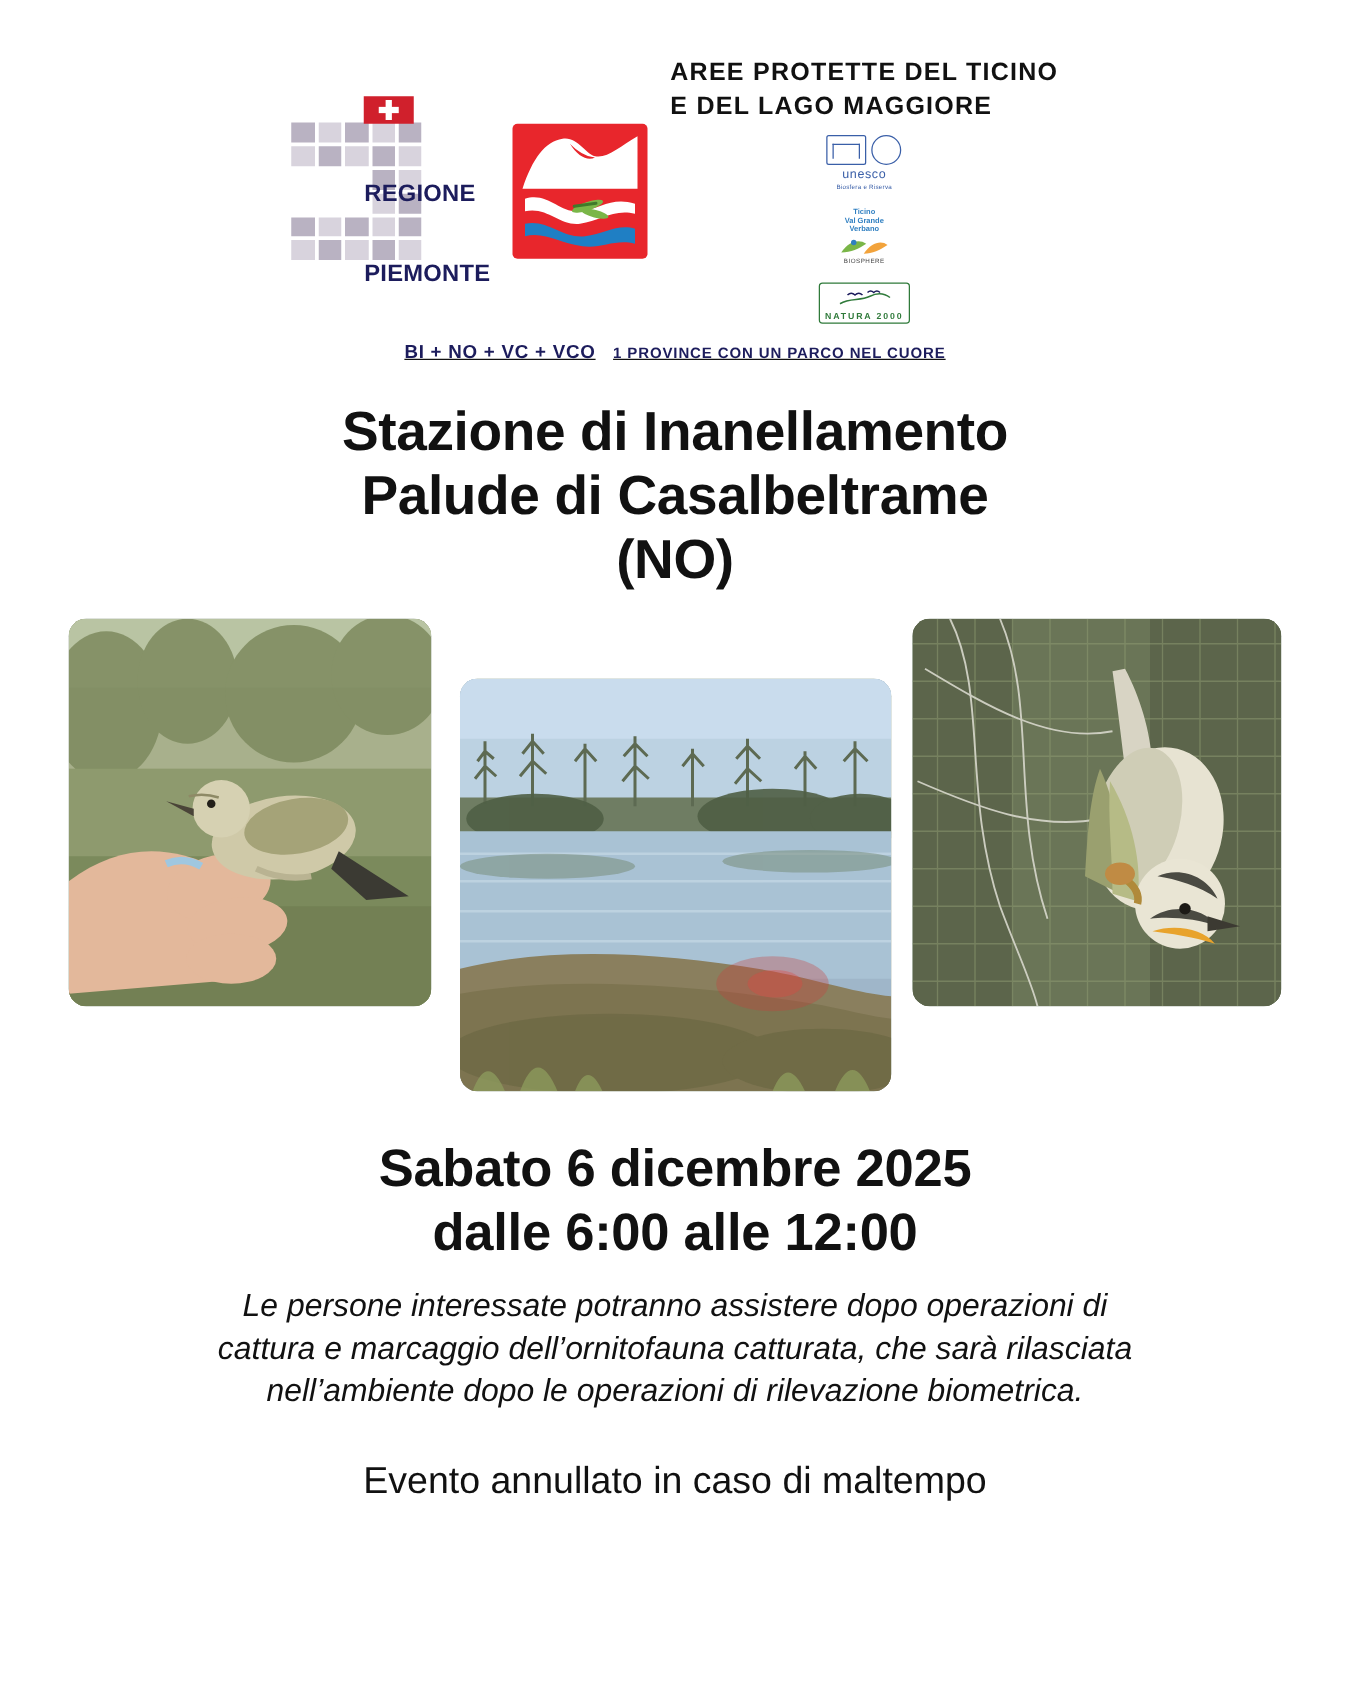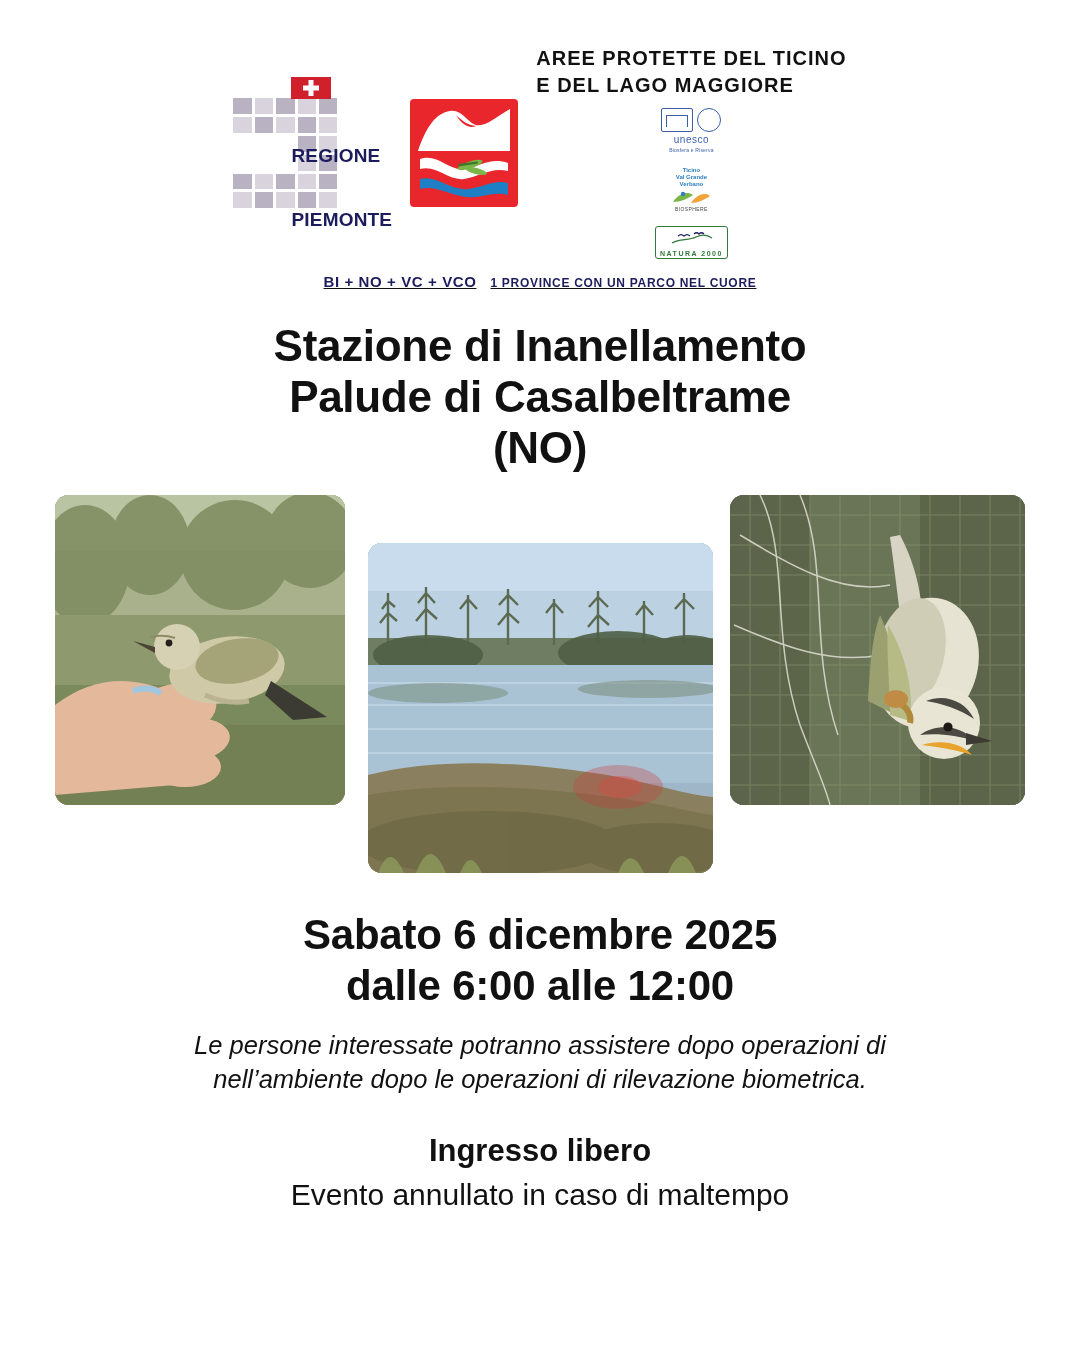--- a/index.html
+++ b/index.html
@@ -542,19 +542,19 @@
   </div>
 </div>
 
 <div class="date-block">
   <div>Sabato 6 dicembre 2025</div>
   <div>dalle 6:00 alle 12:00</div>
 </div>
 
 <div class="paragraph">
   <div>Le persone interessate potranno assistere dopo operazioni di</div>
+  <div>cattura e marcaggio dell’ornitofauna catturata, che sarà rilasciata</div>
   <div>nell’ambiente dopo le operazioni di rilevazione biometrica.</div>
 </div>
 
 <div class="footer">
-  <div class="footer-strong">Ingresso libero</div>
   <div class="footer-note">Evento annullato in caso di maltempo</div>
 </div>
 
 </body></html>

